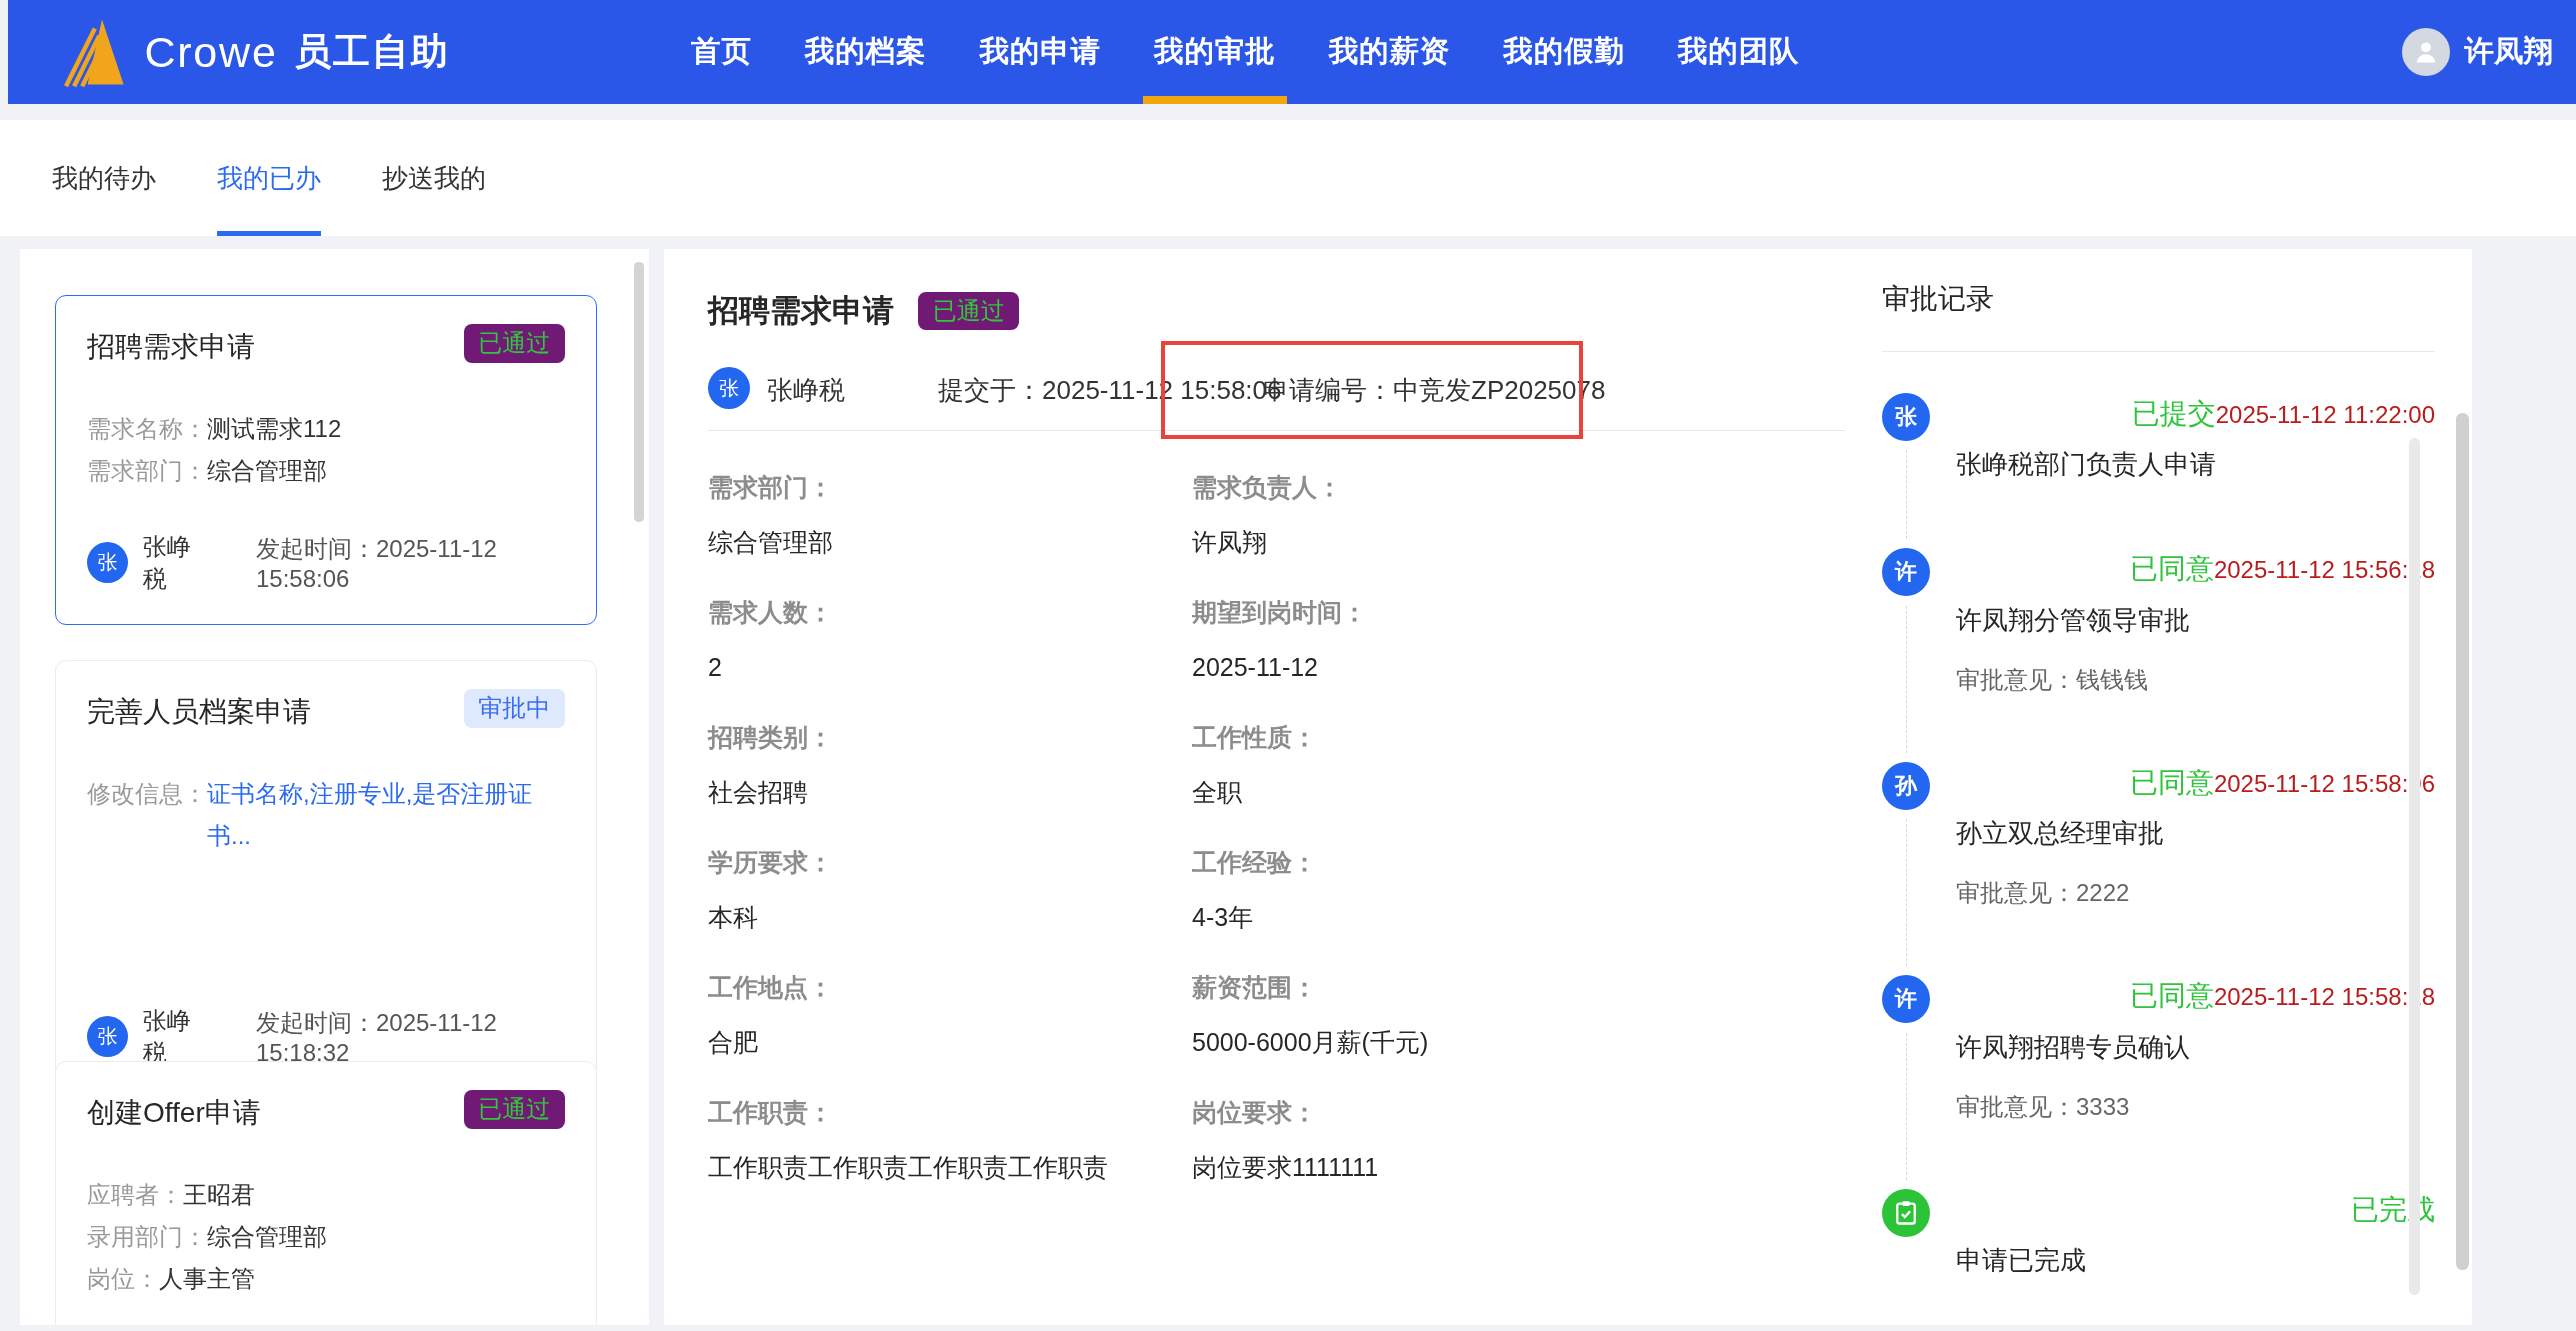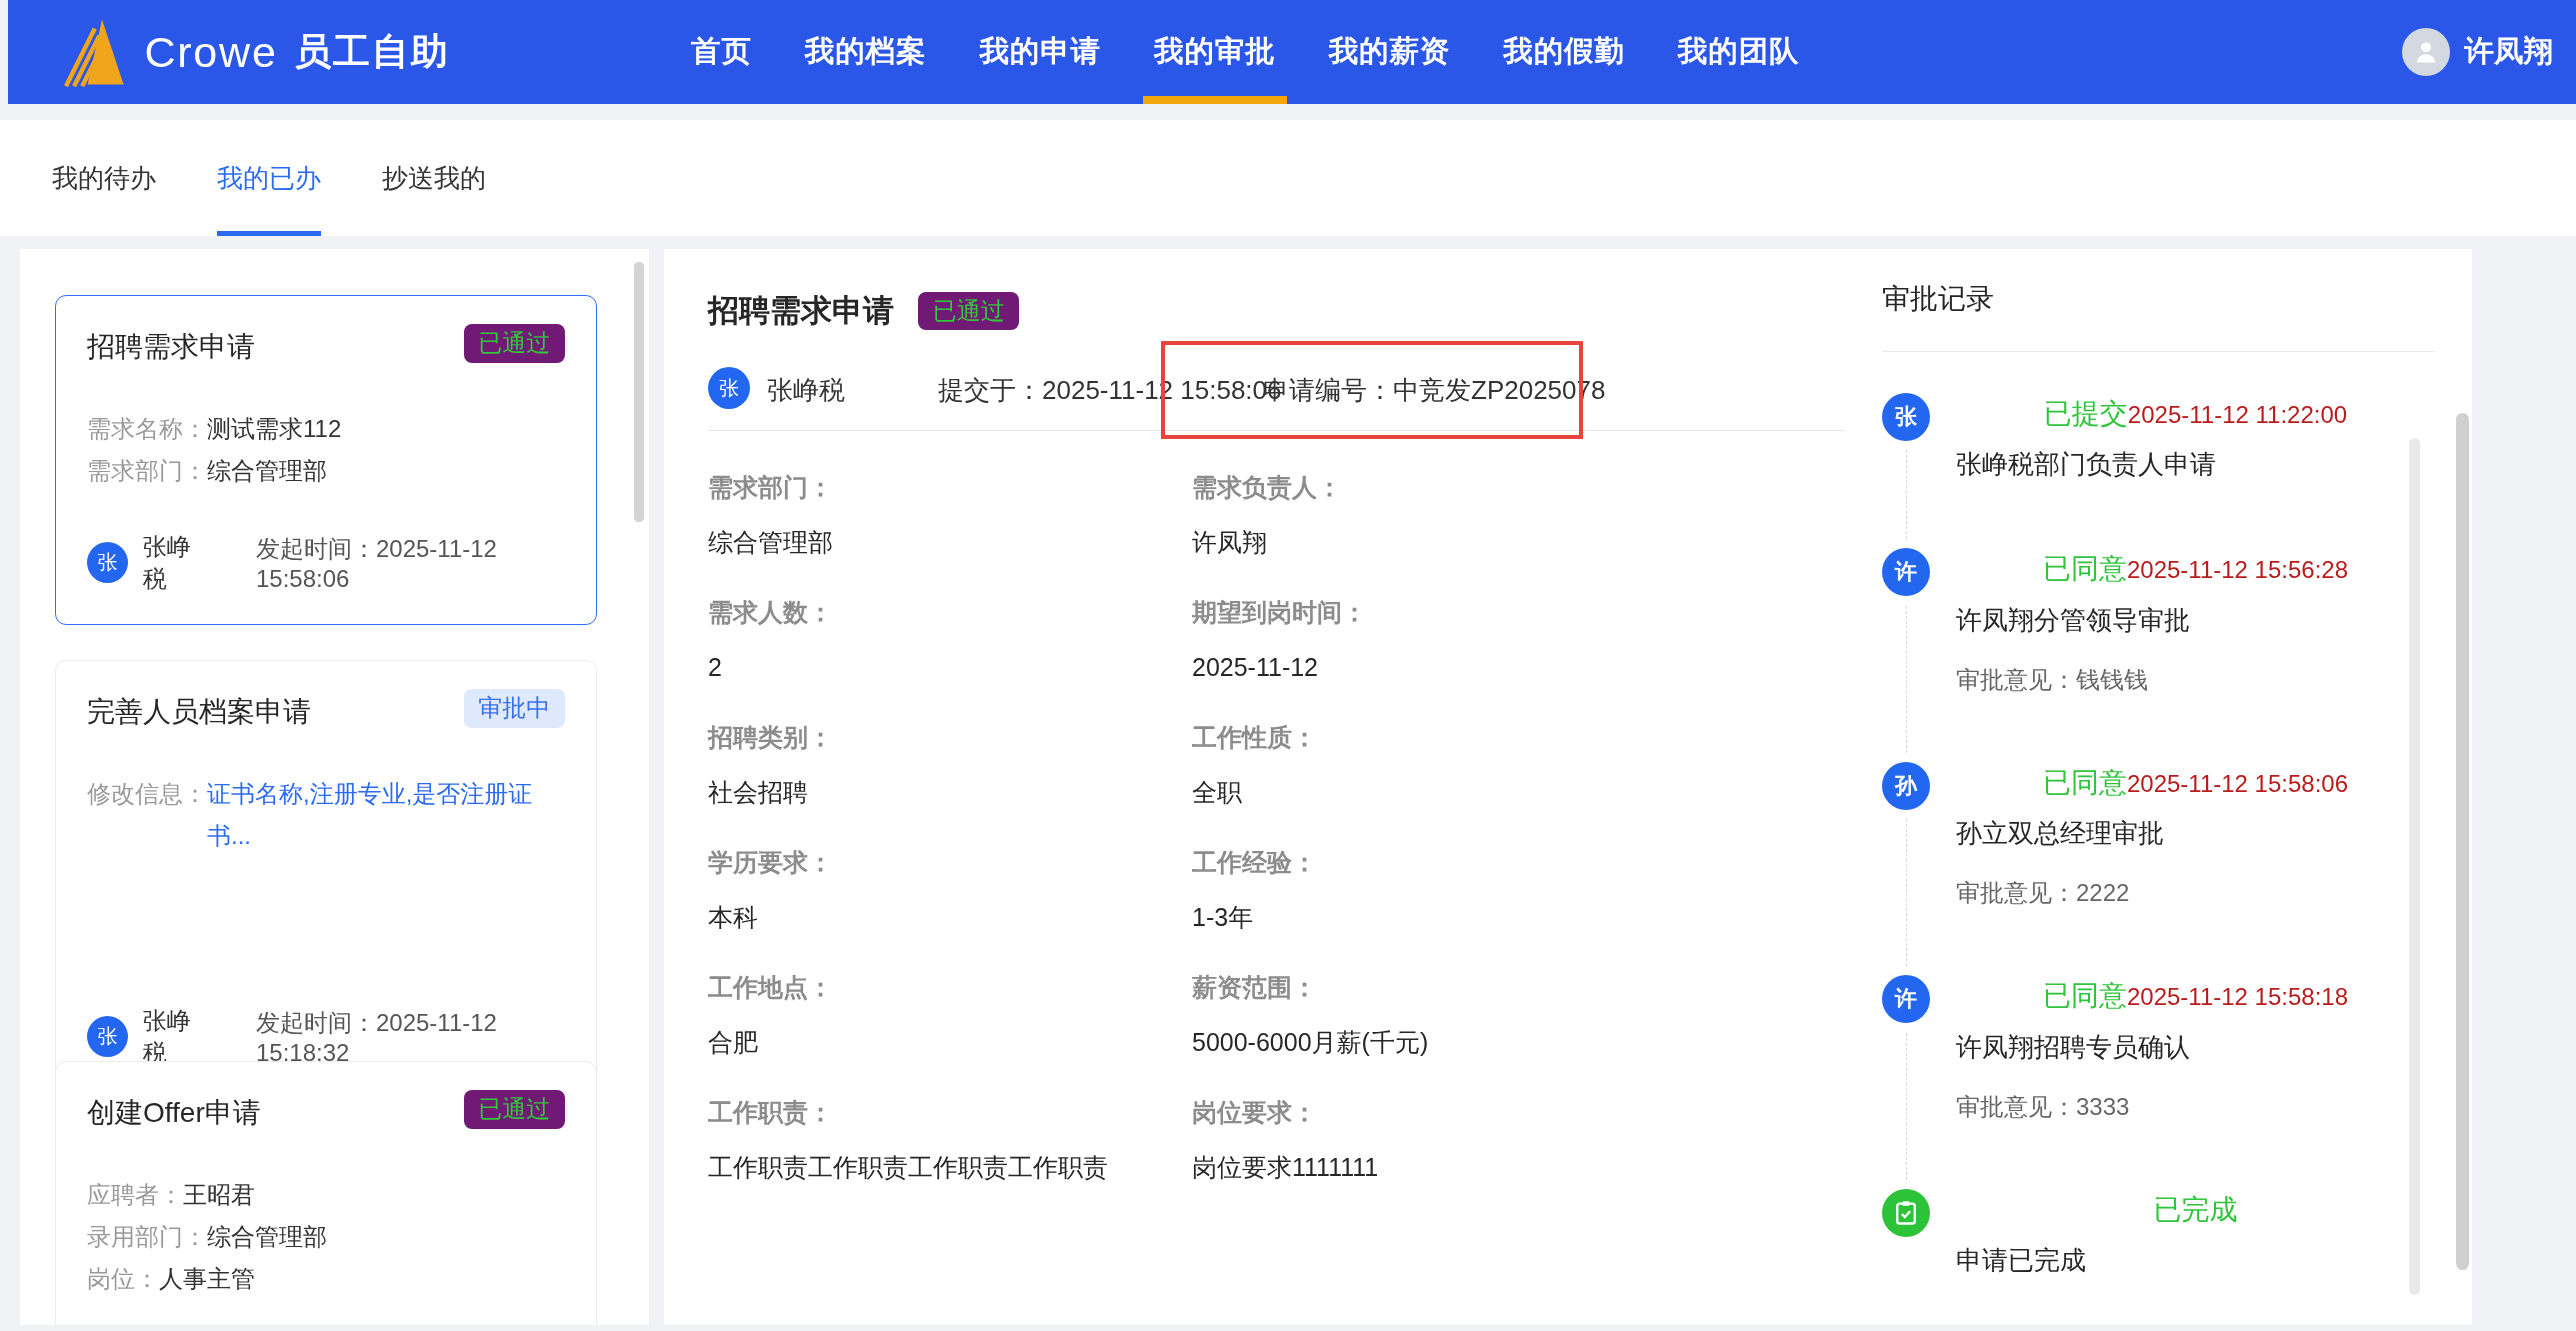--- a/index.html
+++ b/index.html
@@ -74,21 +74,21 @@
   .ap-title { font-size:28px; font-weight:500; color:#262626; }
   .ap-divider { border-top:0.9px solid #e9e9e9; margin-top:33px; }
   .timeline { margin-top:41px; }
   .titem { display:flex; margin-bottom:66px; }
   .titem:last-child { margin-bottom:0; }
   .titem-rail { width:48px; display:flex; flex-direction:column; align-items:center; flex:none; }
   .tavatar { width:48px; height:48px; border-radius:50%; background:#2367f0; color:#fff; font-size:22px; font-weight:600; display:flex; align-items:center; justify-content:center; flex:none; }
   .tavatar.final { background:#2cc338; }
   .tconnector { flex:1; width:0; border-left:1.8px dashed #d9d9d9; margin:9.2px 0 -57px 0; }
   .titem-body { flex:1; margin-left:26px; padding-top:1.8px; }
-  .trow1 { display:flex; justify-content:center; align-items:baseline; }
+  .trow1 { display:flex; justify-content:flex-end; align-items:baseline; }
   .tstatus { font-size:28px; color:#2fc43c; }
   .ttime { font-size:24px; color:#b91c1c; }
   .tdesc { font-size:26px; color:#262626; margin-top:14.7px; }
   .topinion { font-size:24px; color:#666; margin-top:26px; }
   .ap-scrollbar-inner { position:absolute; right:52px; top:189px; width:11px; height:857px; background:#e9e9e9; border-radius:5.5px; }
   .ap-scrollbar-outer { position:absolute; right:2.8px;  top:164px; width:13px; height:857px; background:#d0d0d0; border-radius:6.4px; }
 </style>
 </head>
 <body>
 
@@ -233,21 +233,21 @@
     <div class="dfield">
       <div class="flabel">工作性质：</div>
       <div class="fvalue">全职</div>
     </div>
     <div class="dfield">
       <div class="flabel">学历要求：</div>
       <div class="fvalue">本科</div>
     </div>
     <div class="dfield">
       <div class="flabel">工作经验：</div>
-      <div class="fvalue">1-3年</div>
+      <div class="fvalue">4-3年</div>
     </div>
     <div class="dfield">
       <div class="flabel">工作地点：</div>
       <div class="fvalue">合肥</div>
     </div>
     <div class="dfield">
       <div class="flabel">薪资范围：</div>
       <div class="fvalue">5000-6000月薪(千元)</div>
     </div>
     <div class="dfield">

